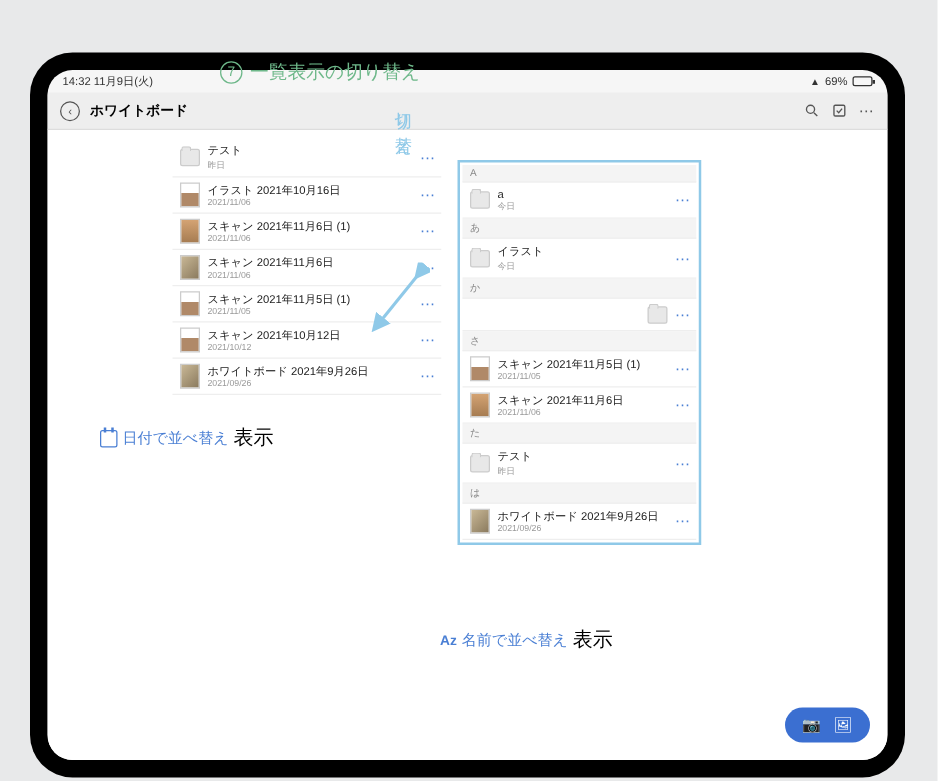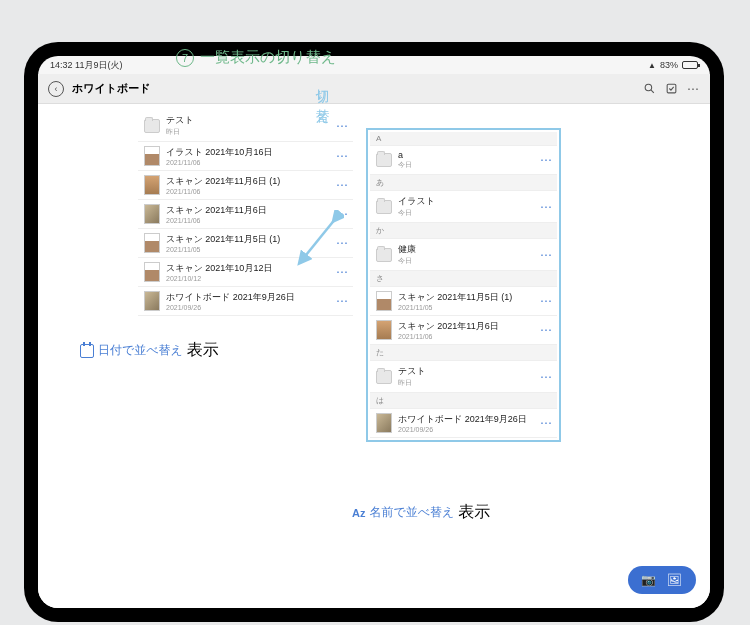--- a/index.html
+++ b/index.html
@@ -78,21 +78,21 @@
 <div class="tablet">
  <div class="screen">
 
   <div class="status">
     <div>
       <span>14:32</span>
       <span>11月9日(火)</span>
     </div>
     <div class="right">
       <span class="wifi"></span>
-      <span>83%</span>
+      <span>69%</span>
       <span class="batt"></span>
     </div>
   </div>
 
   <div class="toolbar">
     <span class="back-circle">‹</span>
     <span class="title">ホワイトボード</span>
     <span class="spacer"></span>
     <span class="tool-ico">
       <svg viewBox="0 0 24 24" width="13" height="13" fill="none" stroke="#555" stroke-width="2">
@@ -183,24 +183,20 @@
             <div class="thumb folder"></div>
             <div class="meta">
               <div class="name">イラスト</div>
               <div class="date">今日</div>
             </div>
             <span class="more">⋯</span>
           </div>
           <div class="section-hd">か</div>
           <div class="row">
             <div class="thumb folder"></div>
-            <div class="meta">
-              <div class="name">健康</div>
-              <div class="date">今日</div>
-            </div>
             <span class="more">⋯</span>
           </div>
           <div class="section-hd">さ</div>
           <div class="row">
             <div class="thumb photo3"></div>
             <div class="meta">
               <div class="name">スキャン 2021年11月5日 (1)</div>
               <div class="date">2021/11/05</div>
             </div>
             <span class="more">⋯</span>

